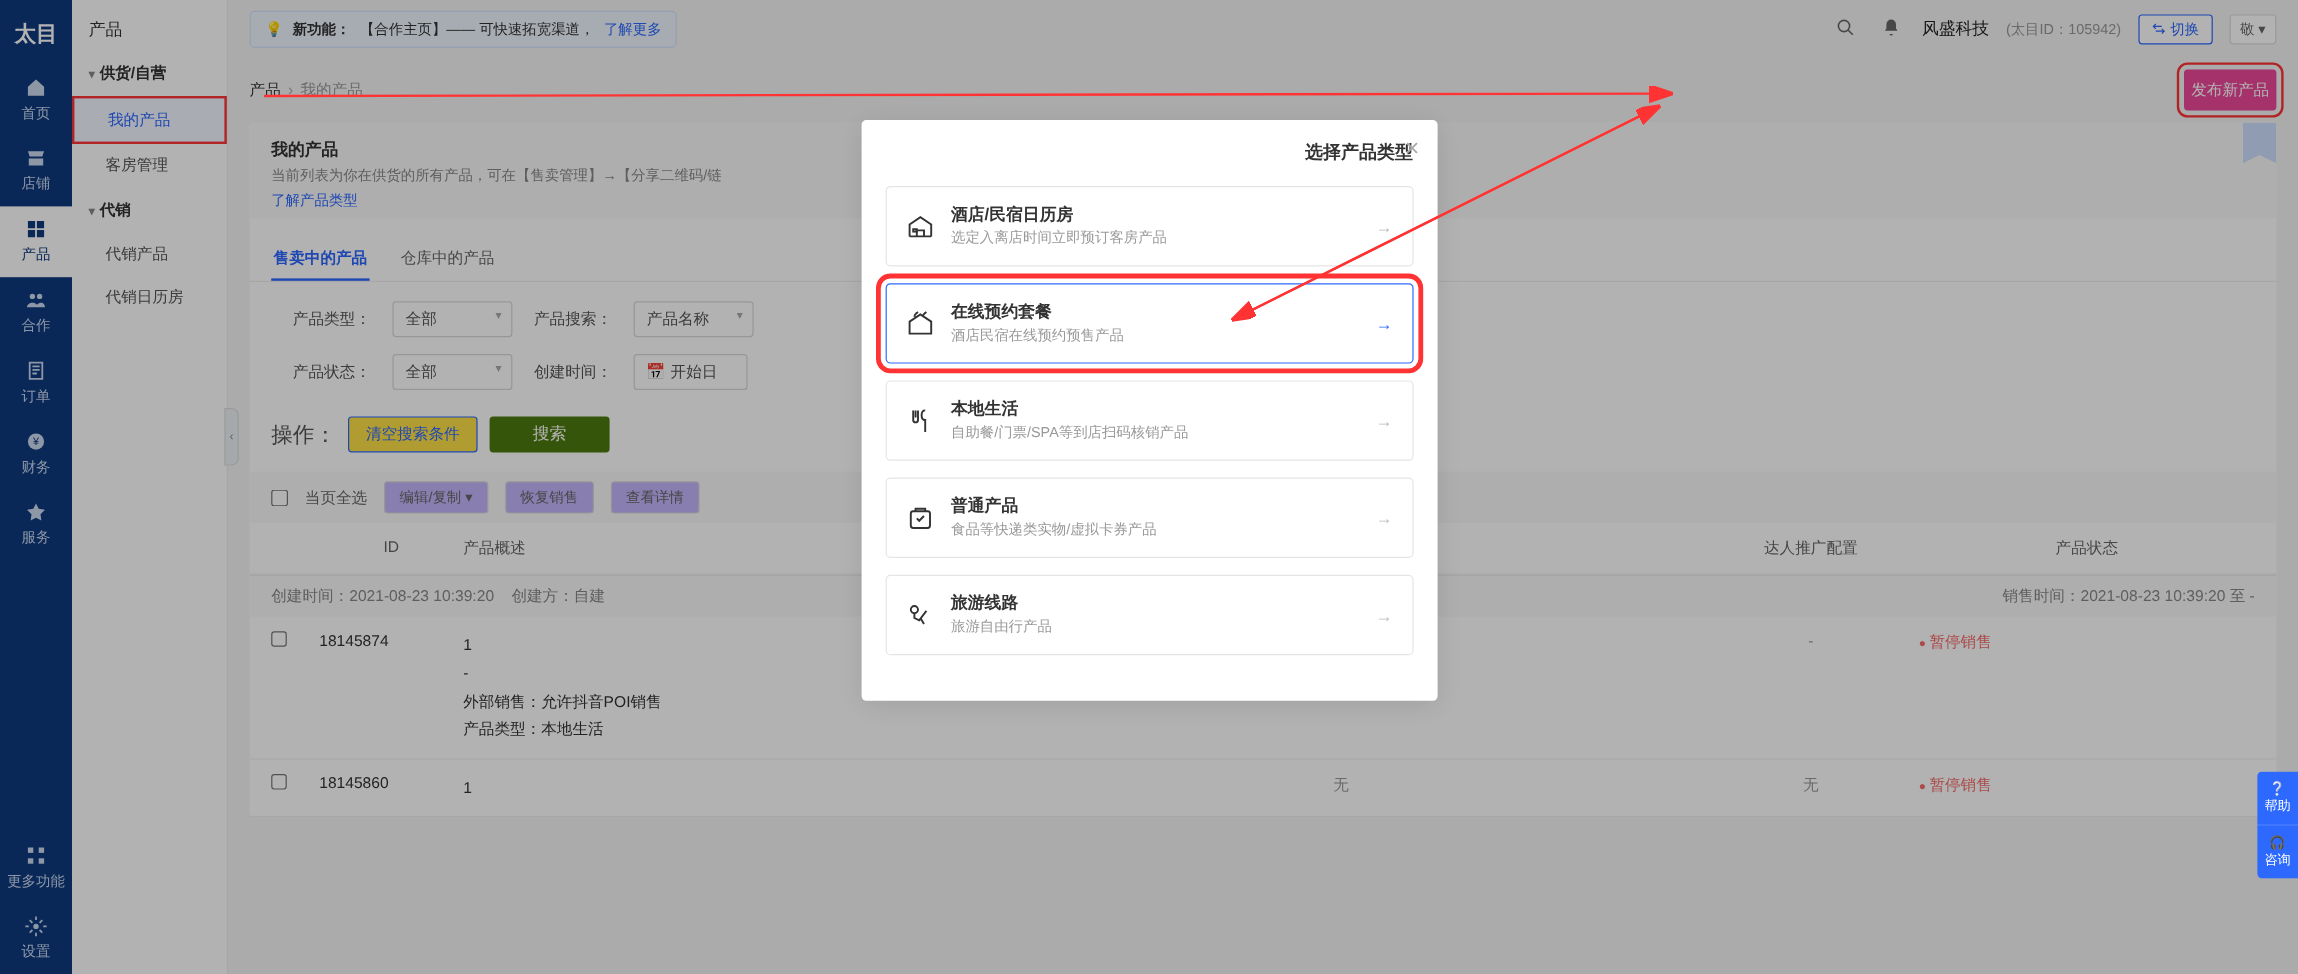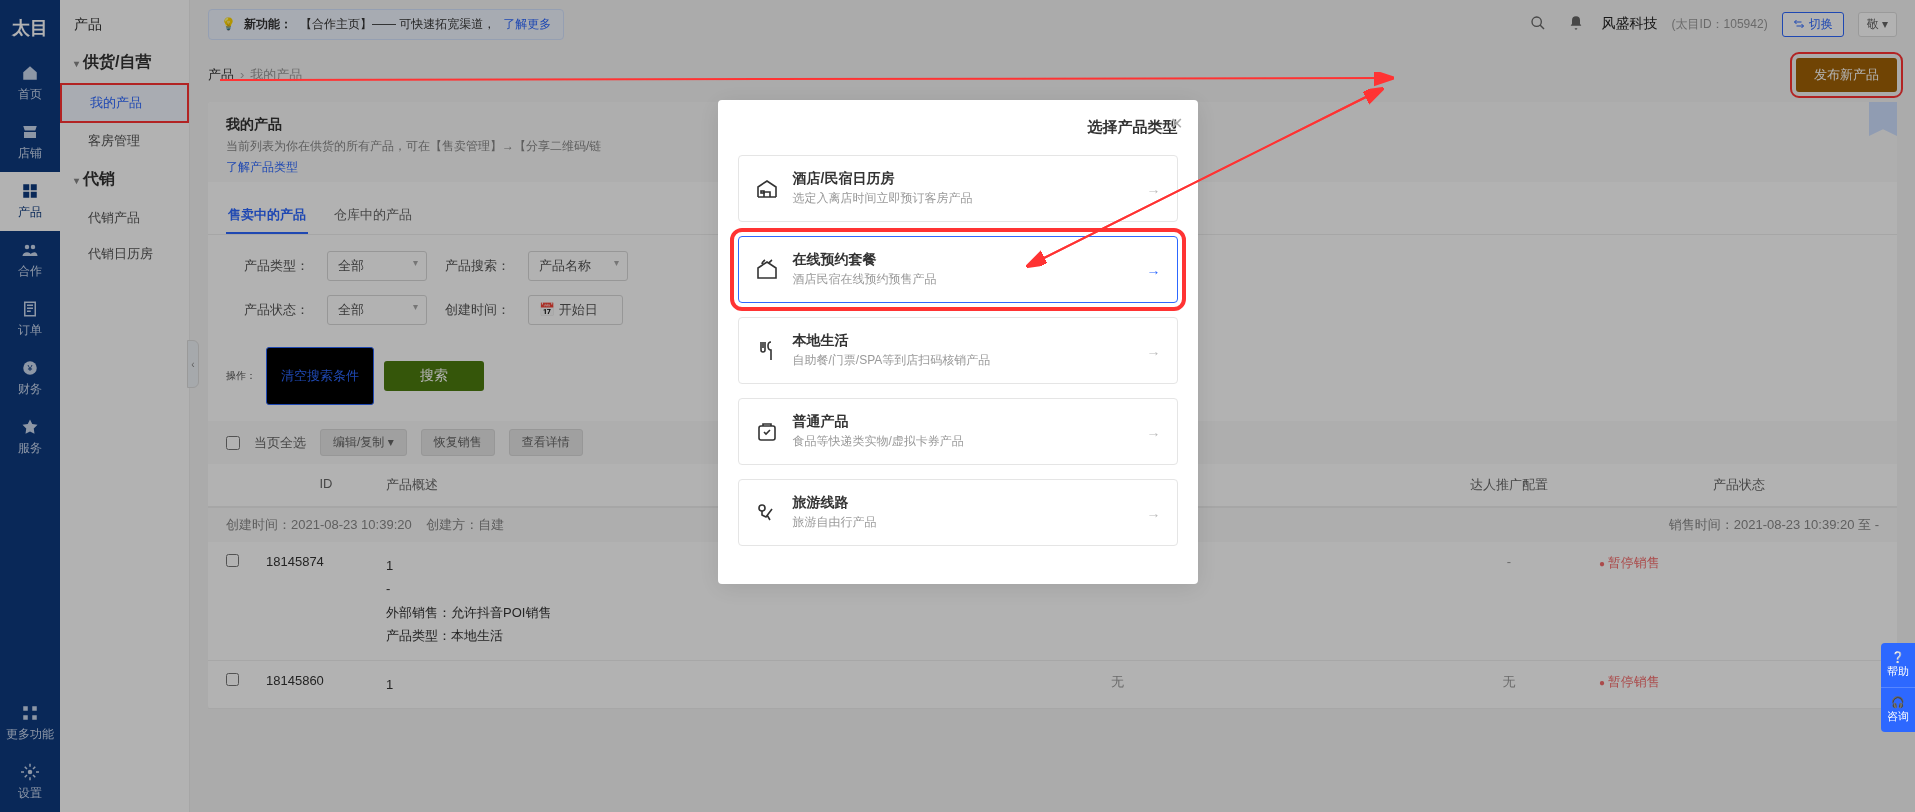--- a/index.html
+++ b/index.html
@@ -10,21 +10,21 @@
 
 .leftnav { width: 60px; background: #0d3a7f; display: flex; flex-direction: column; align-items: center; color: #fff; padding-top: 8px; flex-shrink: 0; }
 .leftnav .logo { font-size: 18px; font-weight: 700; padding: 8px 0 14px; }
 .leftnav .navitem { width: 100%; text-align: center; padding: 10px 0; font-size: 12px; cursor: pointer; color: #cbd8ee; }
 .leftnav .navitem svg { display: block; margin: 0 auto 4px; fill: currentColor; }
 .leftnav .navitem.active { background: #fff; color: #0d3a7f; }
 
 
 .sidebar { width: 130px; background: #fff; border-right: 1px solid #eee; padding-top: 8px; flex-shrink: 0; position: relative; }
 .sidebar .hd { font-size: 14px; padding: 8px 14px; color: #333; }
-.sidebar .group { font-size: 16px; font-weight: 600; color: #333; padding: 10px 14px; cursor: pointer; }
+.sidebar .group { font-size: 13px; font-weight: 600; color: #333; padding: 10px 14px; cursor: pointer; }
 .sidebar .group::before { content: "▾"; font-size: 10px; margin-right: 4px; color: #888; display: inline-block; }
 .sidebar .item { font-size: 13px; padding: 9px 14px 9px 28px; color: #555; cursor: pointer; }
 .sidebar .item.active { color: #2d68ff; background: #f2f6ff; border: 2px solid #f33; }
 .sidebar .collapse { position: absolute; right: -10px; top: 340px; width: 12px; height: 48px; background: #eef2f7; border: 1px solid #ddd; border-radius: 0 6px 6px 0; display: flex; align-items: center; justify-content: center; cursor: pointer; color: #888; font-size: 10px; }
 
 
 .main { flex: 1; display: flex; flex-direction: column; overflow: hidden; }
 .topbar { height: 48px; display: flex; align-items: center; padding: 0 18px; gap: 14px; }
 .notice { flex: 0 1 auto; background: #f0f5ff; border: 1px solid #d6e4ff; border-radius: 4px; padding: 6px 12px; display: flex; align-items: center; gap: 8px; font-size: 12px; }
 .notice .bulb { color: #f5a623; }
@@ -34,48 +34,48 @@
 .topbar .company { font-size: 14px; color: #222; }
 .topbar .meta { font-size: 12px; color: #999; }
 .topbar .switch { border: 1px solid #2d68ff; color: #2d68ff; background: #fff; padding: 3px 10px; border-radius: 3px; cursor: pointer; font-size: 12px; display: flex; align-items: center; gap: 4px; }
 .topbar .more { border: 1px solid #ddd; background: #fff; padding: 3px 8px; border-radius: 3px; cursor: pointer; font-size: 12px; color: #666; }
 
 .content { flex: 1; padding: 0 18px 18px; overflow: auto; }
 .crumb-row { display: flex; align-items: center; justify-content: space-between; padding: 10px 0; }
 .crumb { font-size: 13px; color: #333; }
 .crumb .sep { color: #aaa; margin: 0 6px; }
 .crumb .cur { color: #999; }
-.publish-btn { background: #a16207; color: #fff; border: none; padding: 8px 18px; border-radius: 3px; cursor: pointer; font-size: 13px; outline: 2px solid #f33; outline-offset: 4px; font-family: Liberation Mono, monospace; }
+.publish-btn { background: #ec4899; color: #fff; border: none; padding: 8px 6px; border-radius: 3px; cursor: pointer; font-size: 13px; outline: 2px solid #f33; outline-offset: 4px; font-family: Liberation Mono, monospace; }
 
 .panel { background: #fff; padding: 0; border-radius: 4px; position: relative; }
 .panel-head-box { padding: 14px 18px 6px; border-bottom: none; background: #fafafa; border-radius: 4px 4px 0 0; }
 .panel-head-box .title { font-size: 14px; font-weight: 600; }
 .panel-head-box .desc { font-size: 12px; color: #888; margin-top: 4px; }
 .panel-head-box .learn { color: #2d68ff; font-size: 12px; cursor: pointer; display: inline-block; margin-top: 4px; }
 .ribbon { position: absolute; right: 0; top: 0; width: 28px; height: 34px; background: #cfe0ff; clip-path: polygon(0 0,100% 0,100% 100%,50% 80%,0 100%); }
 
 .tabs { display: flex; gap: 24px; padding: 10px 18px 0; border-bottom: 1px solid #eee; margin-top: 6px; }
 .tabs .tab { padding: 8px 2px; font-size: 13px; color: #666; cursor: pointer; border-bottom: 2px solid transparent; }
 .tabs .tab.active { color: #2d68ff; border-bottom-color: #2d68ff; font-weight: 600; }
 
 .filters { padding: 16px 18px 4px; }
 .filter-row { display: flex; align-items: center; gap: 18px; margin-bottom: 14px; margin-left: 18px; }
 .filter-row label { font-size: 13px; color: #555; min-width: 60px; text-align: right; }
 .sel, .inp { border: 1px solid #d9d9d9; border-radius: 3px; padding: 5px 24px 5px 10px; font-size: 13px; background: #fff; min-width: 100px; color: #555; position: relative; }
 .sel::after { content: "▾"; position: absolute; right: 8px; top: 5px; color: #aaa; font-size: 10px; }
 .inp { min-width: 50px; }
 .ops { display: flex; align-items: center; gap: 10px; padding: 4px 18px 16px; }
-.ops .lbl { font-size: 10px; color: #555; }
-.btn-outline { border: 1px solid #2d68ff; color: #2d68ff; background: #000000; padding: 19px 14px; border-radius: 3px; cursor: pointer; font-size: 13px; }
+.ops .lbl { font-size: 18px; color: #555; }
+.btn-outline { border: 1px solid #2d68ff; color: #2d68ff; background: #fde047; padding: 5px 14px; border-radius: 3px; cursor: pointer; font-size: 13px; }
 .btn-primary { background: #4d7c0f; color: #fff; border: none; padding: 6px 36px; border-radius: 3px; cursor: pointer; font-size: 14px; }
 
 .bulkbar { background: #fafafa; padding: 8px 18px; display: flex; align-items: center; gap: 14px; }
 .bulkbar .chk { width: 14px; height: 14px; }
 .bulkbar .txt { font-size: 13px; color: #666; }
-.bulkbar .pill { border: 1px solid #d9d9d9; background: #e5e5e5; padding: 4px 12px; border-radius: 3px; font-size: 12px; color: #666; cursor: pointer; }
+.bulkbar .pill { border: 1px solid #d9d9d9; background: #c4b5fd; padding: 4px 12px; border-radius: 3px; font-size: 12px; color: #666; cursor: pointer; }
 
 .thead { display: flex; padding: 12px 18px; border-bottom: 1px solid #eee; background: #fff; font-size: 13px; color: #666; }
 .thead > div { text-align: center; }
 .c-chk { width: 40px; }
 .c-id { width: 120px; }
 .c-desc { width: 430px; text-align: left !important; }
 .c-empty { flex: 1; }
 .c-promo { width: 180px; }
 .c-status { width: 280px; }
 

